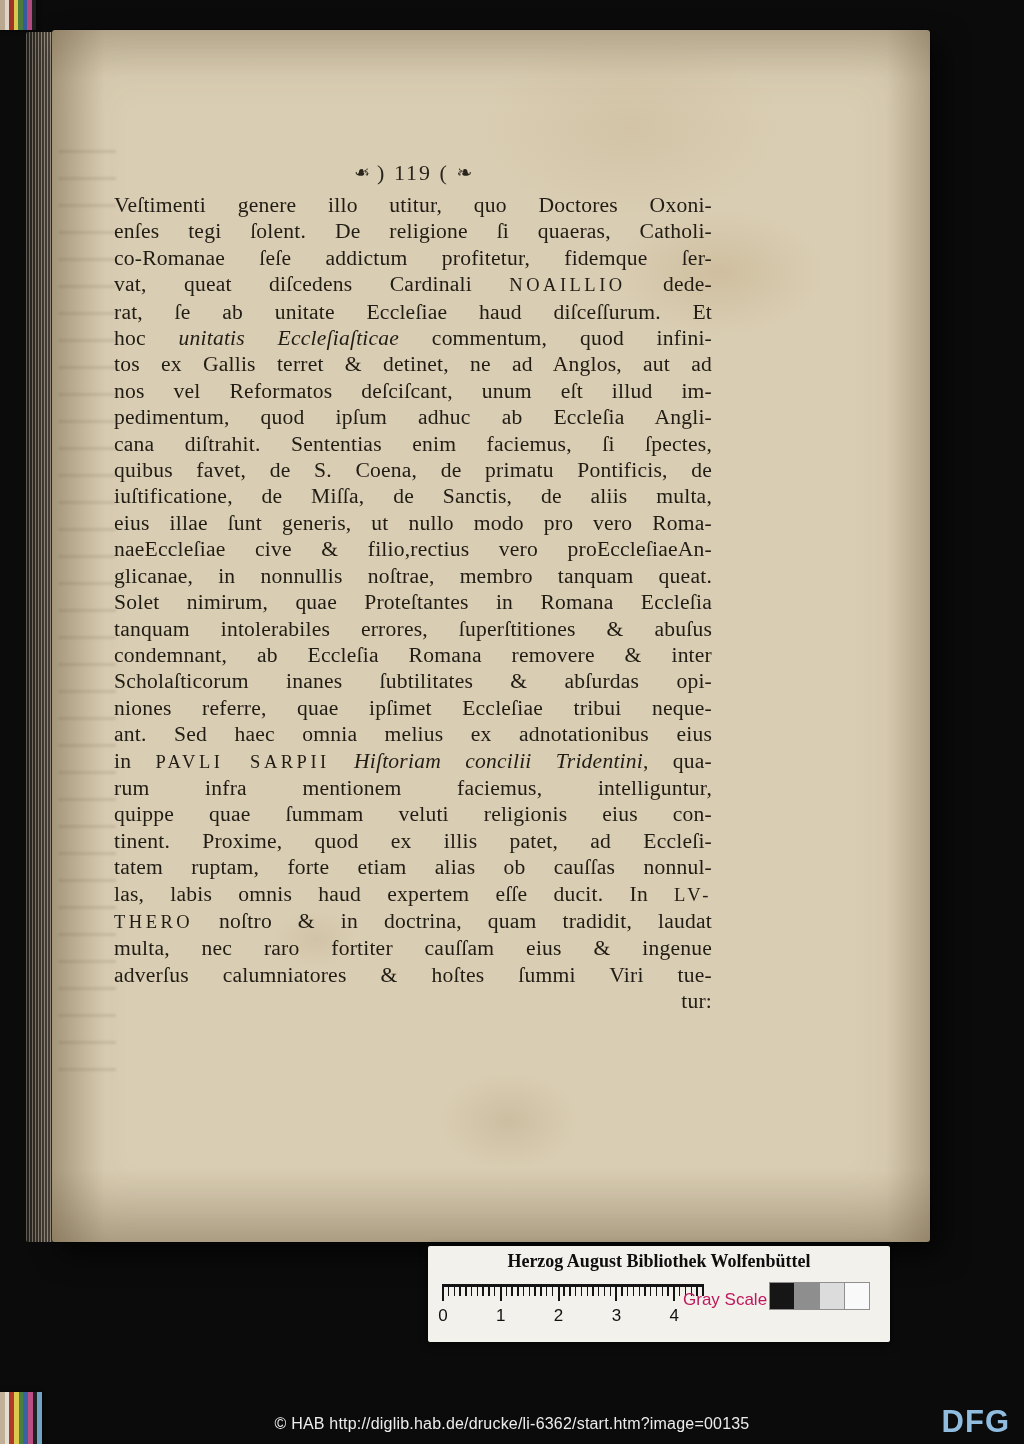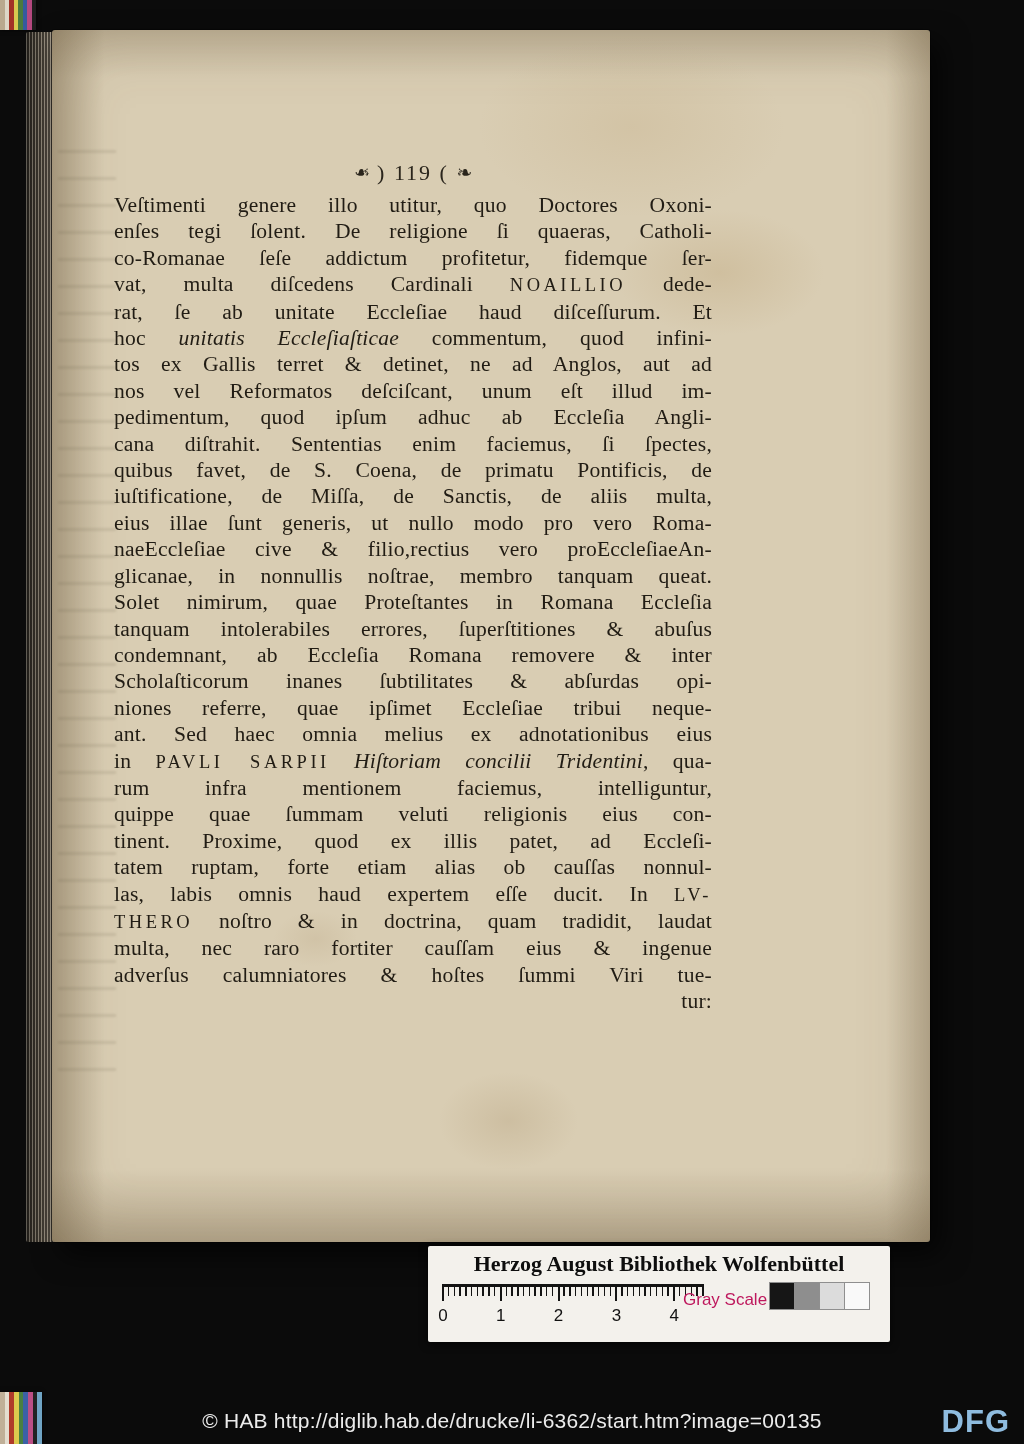--- a/index.html
+++ b/index.html
@@ -41,38 +41,38 @@
   .body-text{margin-top:2px;}
   .line{font-size:21.6px;line-height:26.4px;letter-spacing:.2px;white-space:nowrap;
         text-align:justify;text-align-last:justify;text-justify:inter-word;
         width:100%;overflow:visible;display:block;}
   .line-right{text-align-last:right;}
   .seg-i{font-style:italic;}
   .seg-sc{letter-spacing:3.5px;font-size:18.5px;}
   
   .card{position:absolute;left:428px;top:1246px;width:462px;height:96px;background:#f3f1ec;
         border-radius:2px;box-shadow:0 2px 8px rgba(0,0,0,.7);}
-  .card-title{margin-top:5px;text-align:center;font-weight:bold;font-size:22px;color:#0e0e0e;
+  .card-title{margin-top:5px;text-align:center;font-weight:bold;font-size:18px;color:#0e0e0e;
         font-family:"Liberation Serif",serif;}
   .ruler{position:absolute;left:14px;top:38px;width:262px;height:16px;}
   .ruler::before{content:"";position:absolute;left:0;right:0;top:0;height:3px;background:#141414;}
   .ruler .mm{position:absolute;left:0;top:3px;width:100%;height:9px;
         background:repeating-linear-gradient(to right,#141414 0 1.4px, transparent 1.4px 5.78px);}
   .ruler .cm{position:absolute;left:0;top:3px;width:100%;height:14px;
         background:repeating-linear-gradient(to right,#141414 0 2px, transparent 2px 57.8px);}
   .ruler-numbers{position:absolute;left:14px;top:60px;width:262px;height:22px;
         font-family:"Liberation Sans",sans-serif;font-size:17px;color:#111;}
   .ruler-numbers span{position:absolute;transform:translateX(-50%);}
   .grayscale-label{position:absolute;left:255px;top:44px;font-family:"Liberation Sans",sans-serif;
         font-size:17px;color:#be185d;}
   .grayscale-patches{position:absolute;left:342px;top:36px;display:flex;}
   .grayscale-patches div{width:24px;height:26px;border:1px solid #8f8f8f;margin-left:-1px;}
   
   .footer-copy{position:absolute;left:0;right:0;bottom:11px;text-align:center;color:#ececec;
-        font-family:"Liberation Sans",sans-serif;font-size:21px;letter-spacing:.2px;}
+        font-family:"Liberation Sans",sans-serif;font-size:16px;letter-spacing:.2px;}
   .dfg-logo{position:absolute;right:14px;bottom:4px;font-family:"Liberation Sans",sans-serif;
         font-weight:bold;font-size:31px;color:#8fbcdf;letter-spacing:1px;}
 </style>
 </head>
 <body>
 
 <div class="scan">
 
   <div class="colorbar top">
       <div class="stripe" style="background: rgb(185, 168, 143);"></div>
@@ -104,21 +104,21 @@
     <div class="text-area">
       <div class="page-header">
         <span class="orn flip">❧</span>
         <span>) 119 (</span>
         <span class="orn">❧</span>
       </div>
       <div class="body-text">
           <div class="line"><span>Veſtimenti genere illo utitur, quo Doctores Oxoni-</span></div>
           <div class="line"><span>enſes tegi ſolent.  De religione ſi quaeras, Catholi-</span></div>
           <div class="line"><span>co-Romanae ſeſe addictum profitetur, fidemque ſer-</span></div>
-          <div class="line"><span>vat, multa diſcedens Cardinali </span><span class="seg-sc">NOAILLIO</span><span> dede-</span></div>
+          <div class="line"><span>vat, queat diſcedens Cardinali </span><span class="seg-sc">NOAILLIO</span><span> dede-</span></div>
           <div class="line"><span>rat, ſe ab unitate Eccleſiae haud diſceſſurum.  Et</span></div>
           <div class="line"><span>hoc </span><span class="seg-i">unitatis Eccleſiaſticae</span><span> commentum, quod infini-</span></div>
           <div class="line"><span>tos ex Gallis terret &amp; detinet, ne ad Anglos, aut ad</span></div>
           <div class="line"><span>nos vel Reformatos deſciſcant, unum eſt illud im-</span></div>
           <div class="line"><span>pedimentum, quod ipſum adhuc ab Eccleſia Angli-</span></div>
           <div class="line"><span>cana diſtrahit.  Sententias enim faciemus, ſi ſpectes,</span></div>
           <div class="line"><span>quibus favet, de S. Coena, de primatu Pontificis, de</span></div>
           <div class="line"><span>iuſtificatione, de Miſſa, de Sanctis, de aliis multa,</span></div>
           <div class="line"><span>eius illae ſunt generis, ut nullo modo pro vero Roma-</span></div>
           <div class="line"><span>naeEccleſiae cive &amp; filio,rectius vero proEccleſiaeAn-</span></div>

